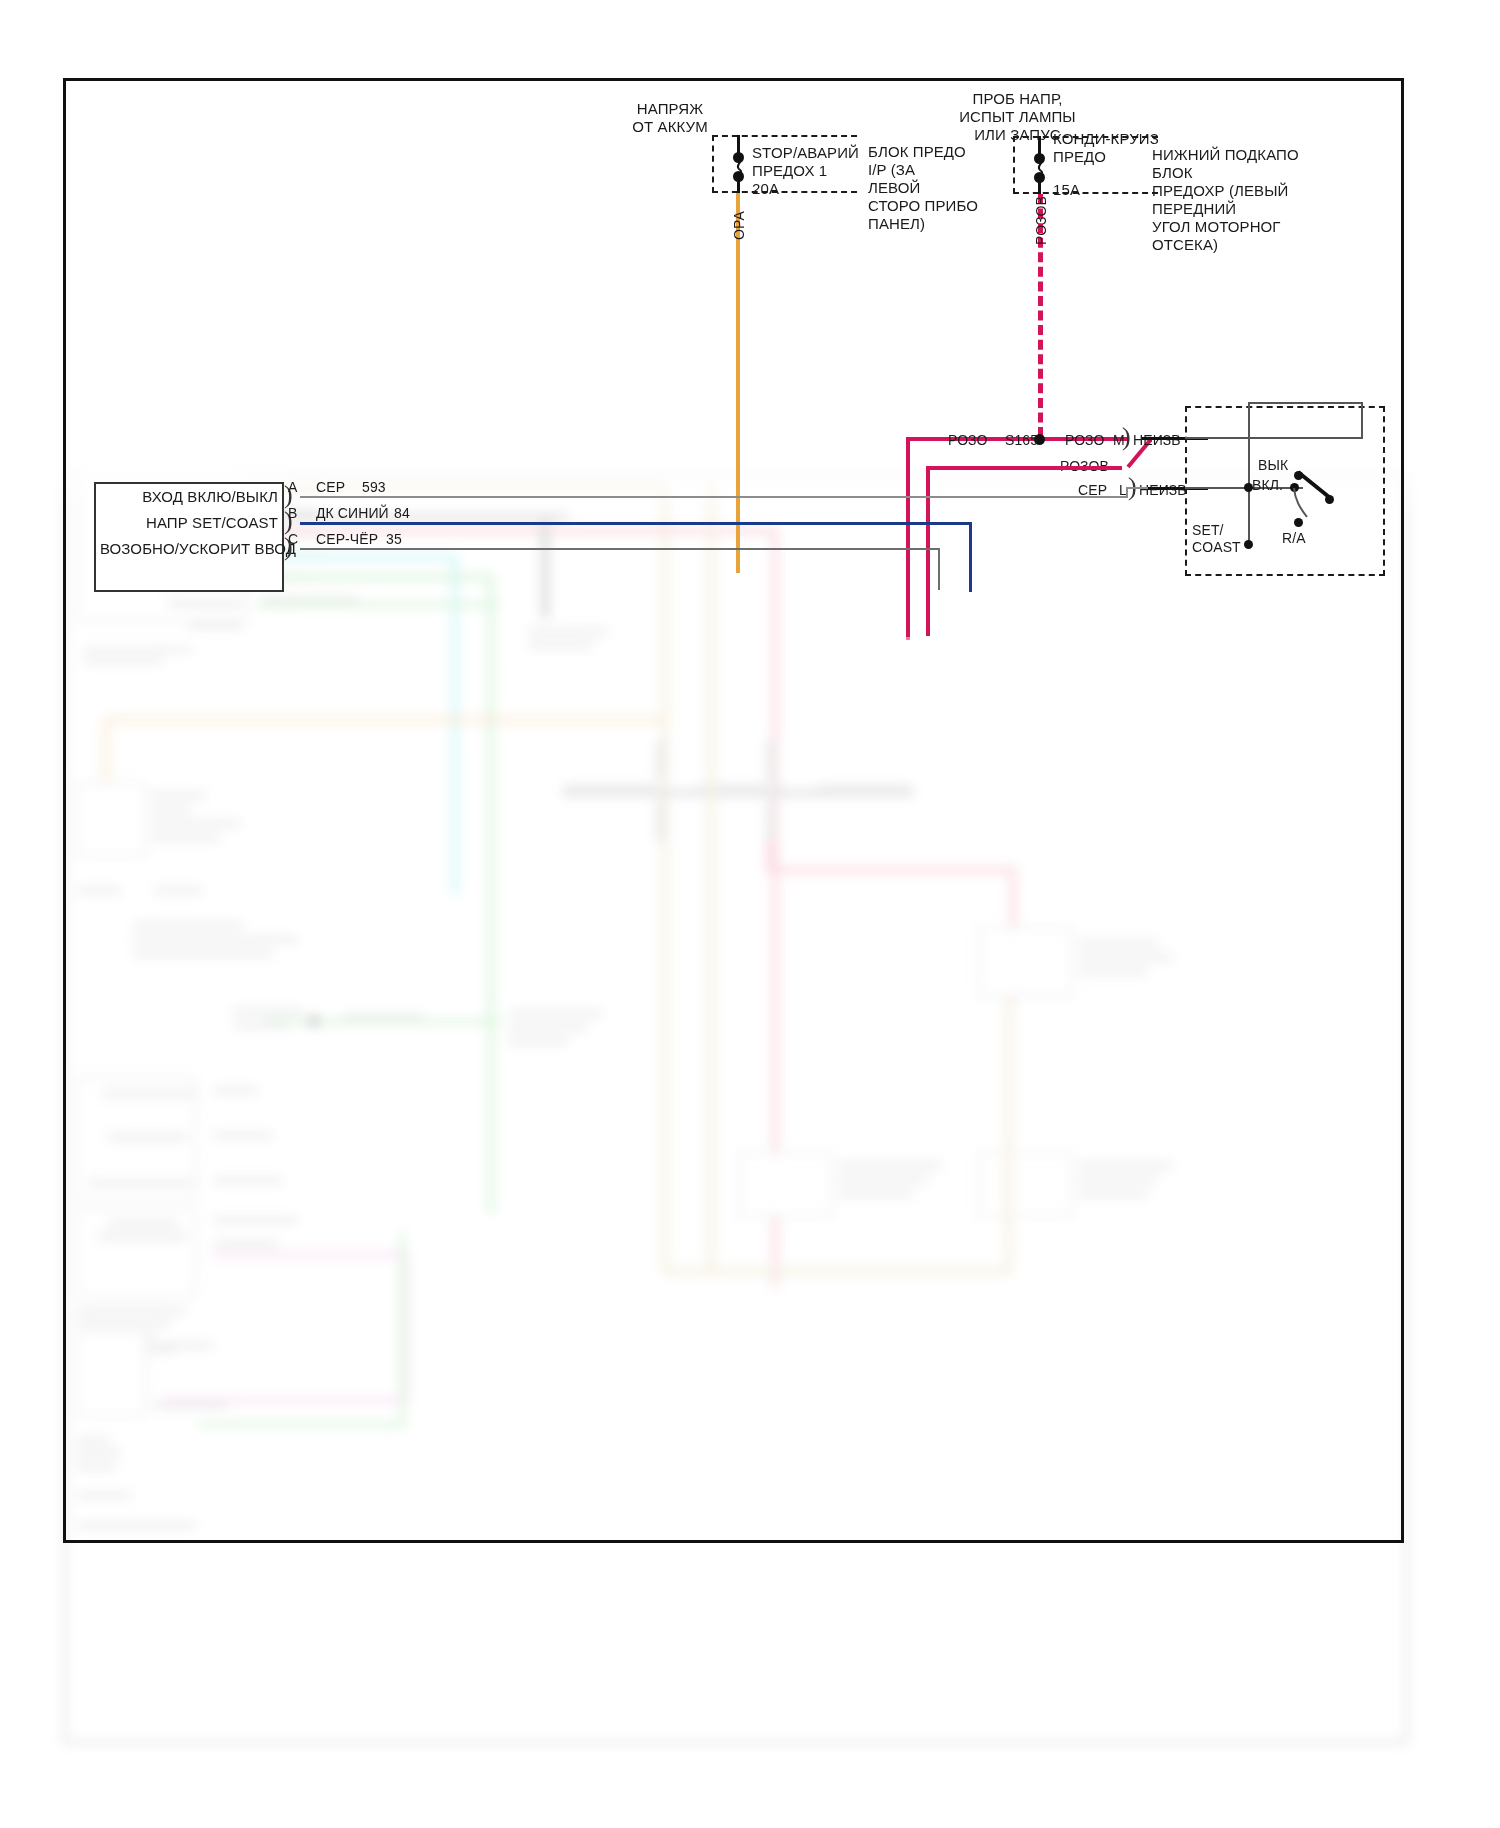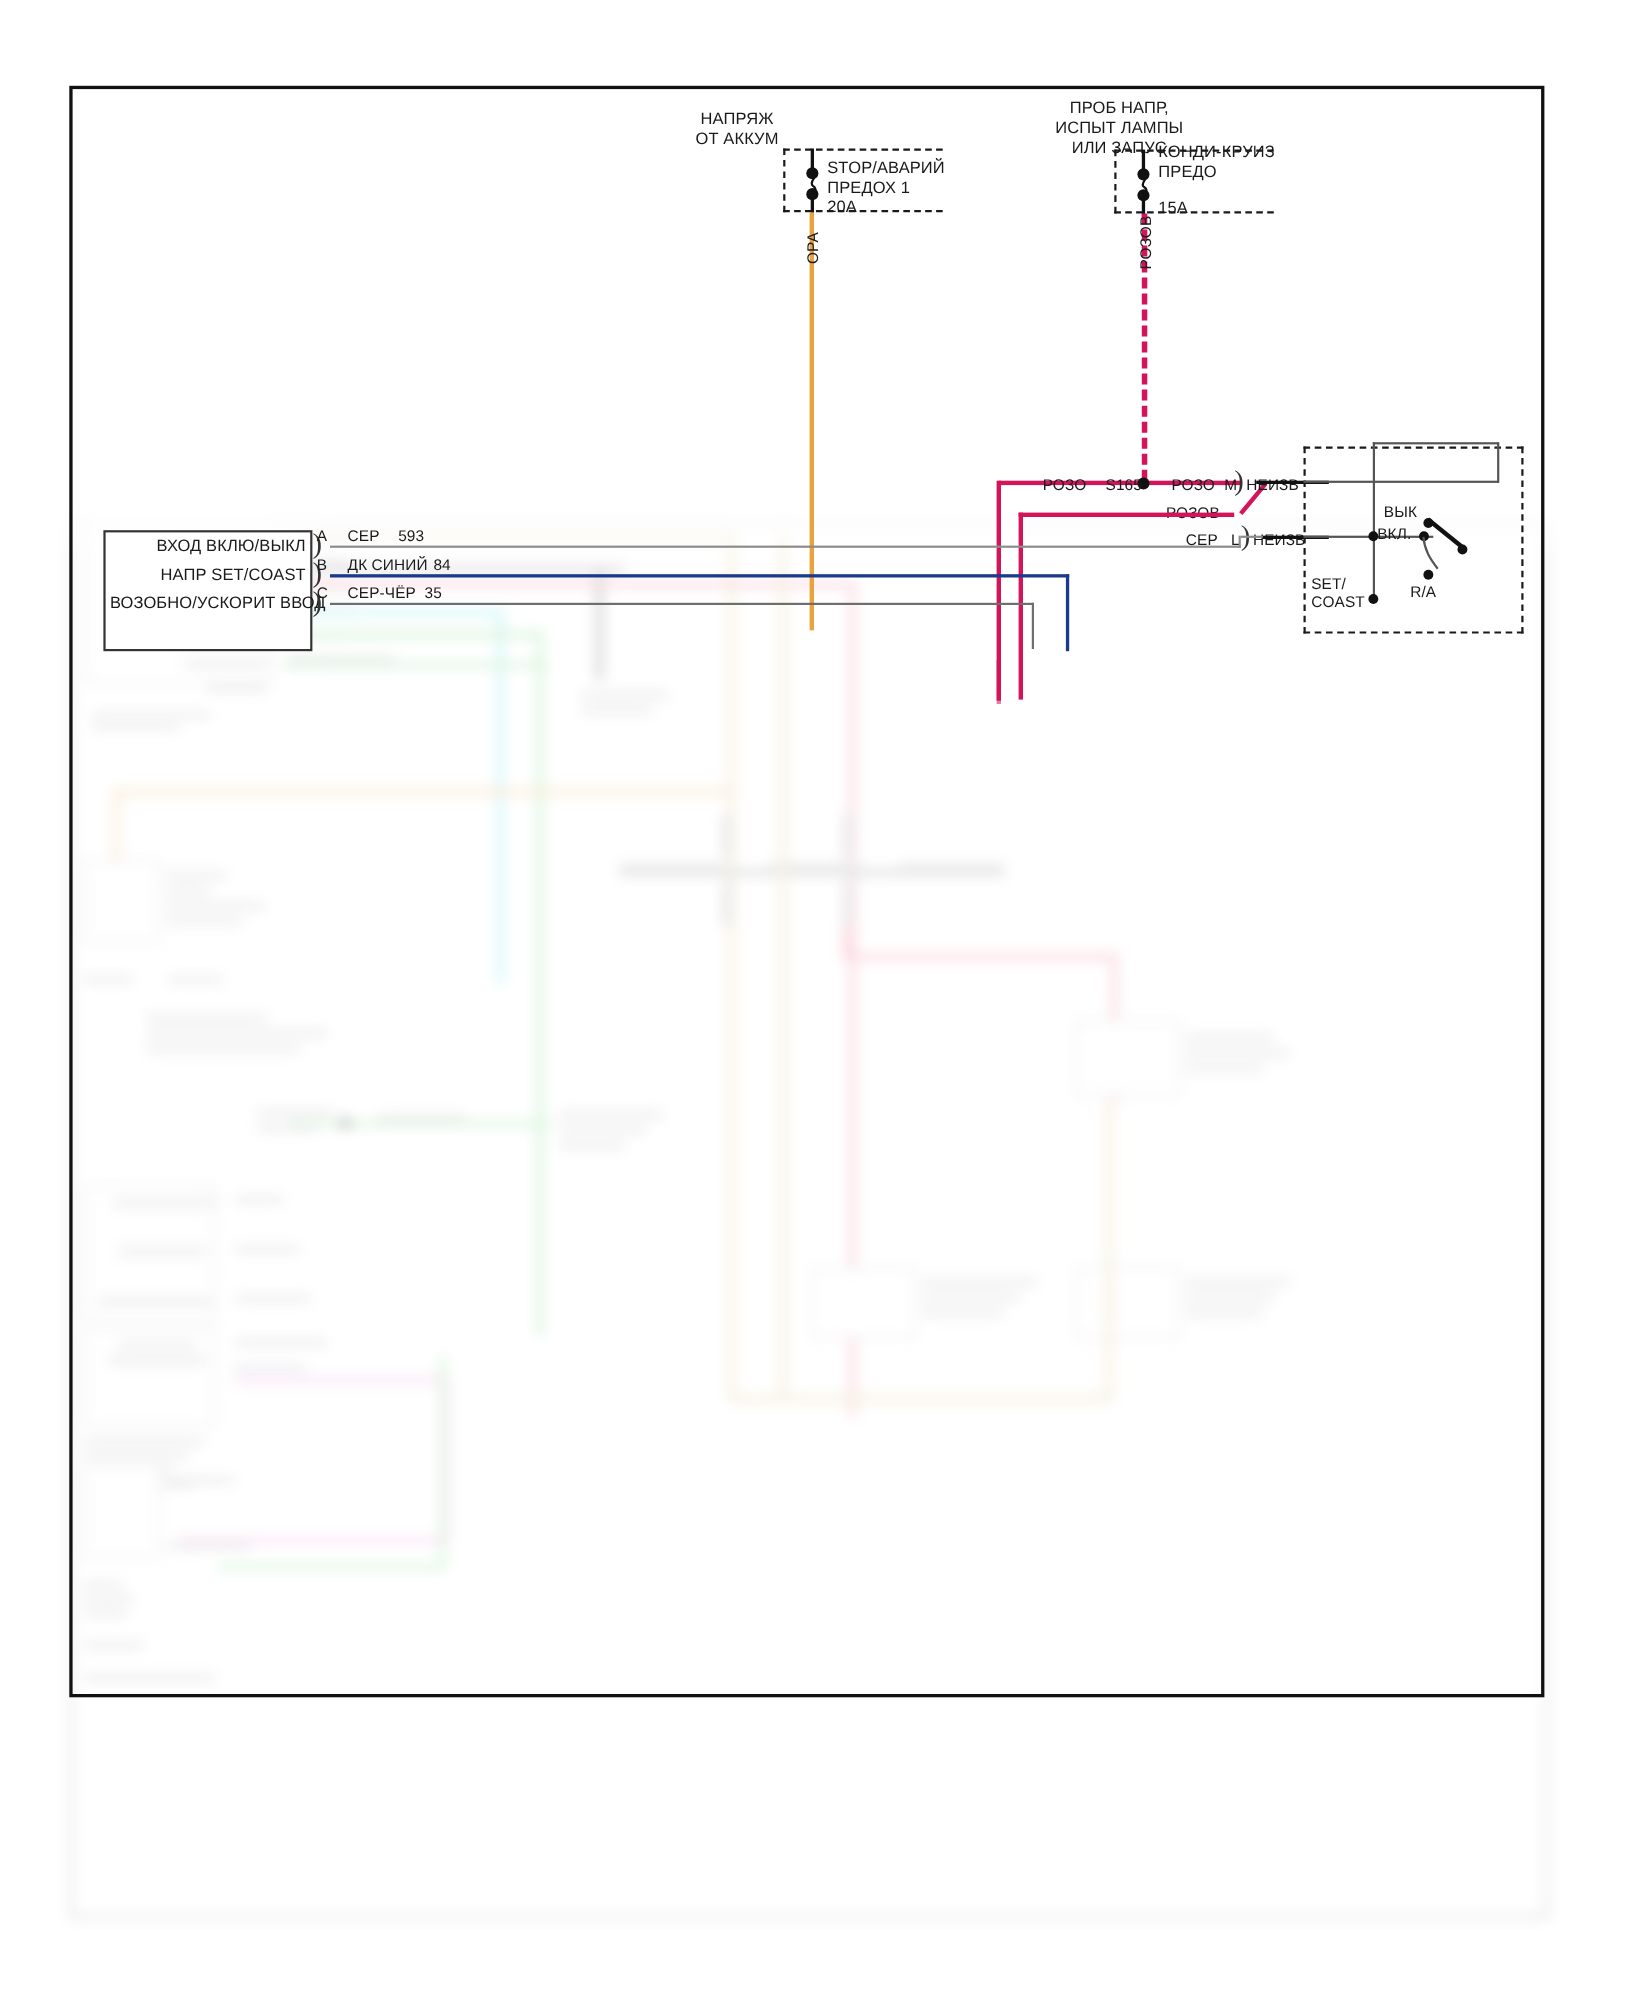--- a/index.html
+++ b/index.html
@@ -226,20 +226,25 @@
   <div class="dot" style="left:733px;top:171px;"></div>
   <div class="fuse" style="left:733px;top:155px;">
     <svg width="16" height="22" viewBox="0 0 16 22">
       <path d="M6 1 C 13 5, 1 10, 6 14 C 11 17, 6 20, 6 21" stroke="#111" stroke-width="2" fill="none"></path>
     </svg>
   </div>
 
   <div class="lbl" style="left:752px;top:144px;width:130px;">STOP/АВАРИЙ
 ПРЕДОХ 1</div>
   <div class="lbl" style="left:752px;top:180px;width:60px;">20A</div>
+  <div class="lbl" style="left:868px;top:143px;width:170px;">БЛОК ПРЕДО
+I/P (ЗА
+ЛЕВОЙ
+СТОРО ПРИБО
+ПАНЕЛ)</div>
 
   <div class="wire v orange" style="left:736px;top:193px;width:4px;height:380px;"></div>
   <div class="lbl vert" style="left:730px;top:240px;">ОРА</div>
 
   <div class="lbl c" style="left:930px;top:90px;width:175px;">ПРОБ НАПР,
 ИСПЫТ ЛАМПЫ
 ИЛИ ЗАПУС</div>
 
   <div class="fusebox" style="left:1013px;top:136px;width:145px;height:58px;border-right:none;"></div>
 
@@ -249,20 +254,26 @@
   <div class="dot" style="left:1034px;top:172px;"></div>
   <div class="fuse" style="left:1034px;top:156px;">
     <svg width="16" height="22" viewBox="0 0 16 22">
       <path d="M6 1 C 13 5, 1 10, 6 14 C 11 17, 6 20, 6 21" stroke="#111" stroke-width="2" fill="none"></path>
     </svg>
   </div>
 
   <div class="lbl" style="left:1053px;top:130px;width:135px;">КОНДИ-КРУИЗ
 ПРЕДО</div>
   <div class="lbl" style="left:1053px;top:181px;width:60px;">15A</div>
+  <div class="lbl" style="left:1152px;top:146px;width:200px;">НИЖНИЙ ПОДКАПО
+БЛОК
+ПРЕДОХР (ЛЕВЫЙ
+ПЕРЕДНИЙ
+УГОЛ МОТОРНОГ
+ОТСЕКА)</div>
 
   <div class="dashwire" style="left:1038px;top:194px;height:243px;border-left-width:5px;"></div>
   <div class="lbl vert" style="left:1032px;top:245px;">РОЗОВ</div>
 
   <div class="wire h pink" style="left:908px;top:437px;width:220px;"></div>
   <div class="dot" style="left:1034px;top:434px;"></div>
 
   <div class="lbl sm" style="left:948px;top:432px;">РОЗО</div>
   <div class="lbl sm" style="left:1005px;top:432px;">S165</div>
   <div class="lbl sm" style="left:1065px;top:432px;">РОЗО</div>

